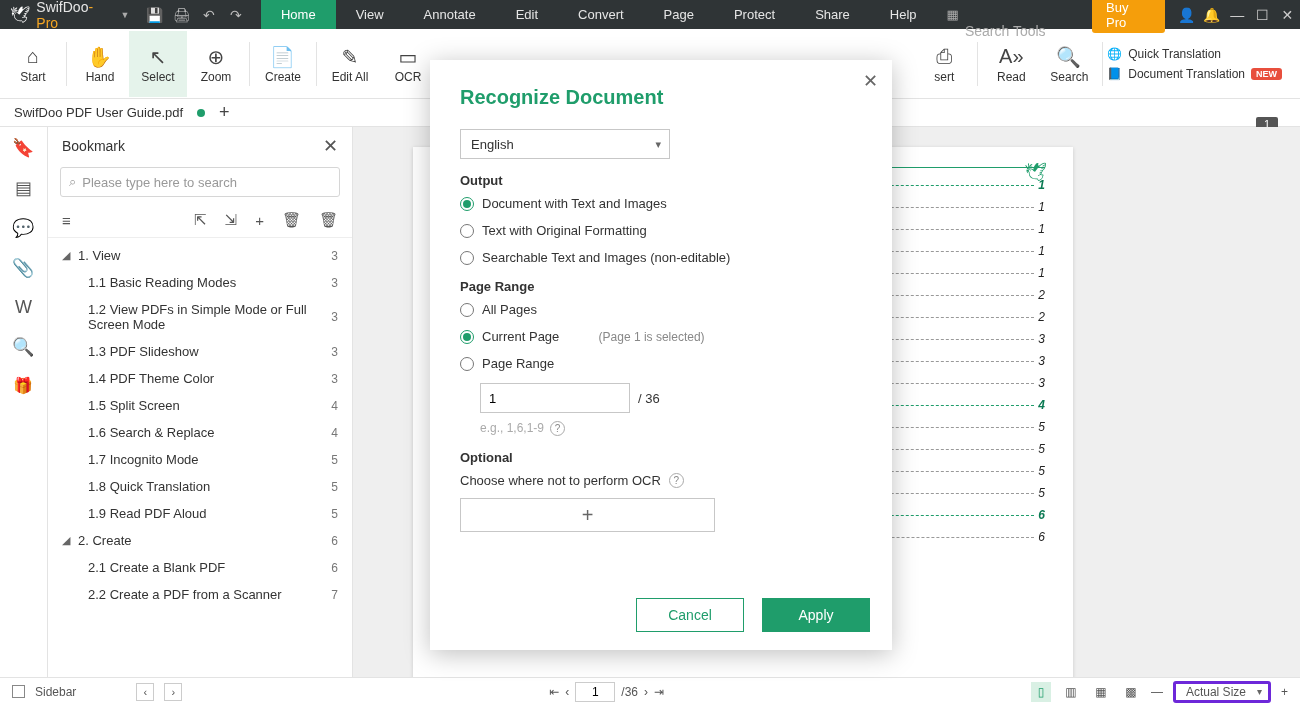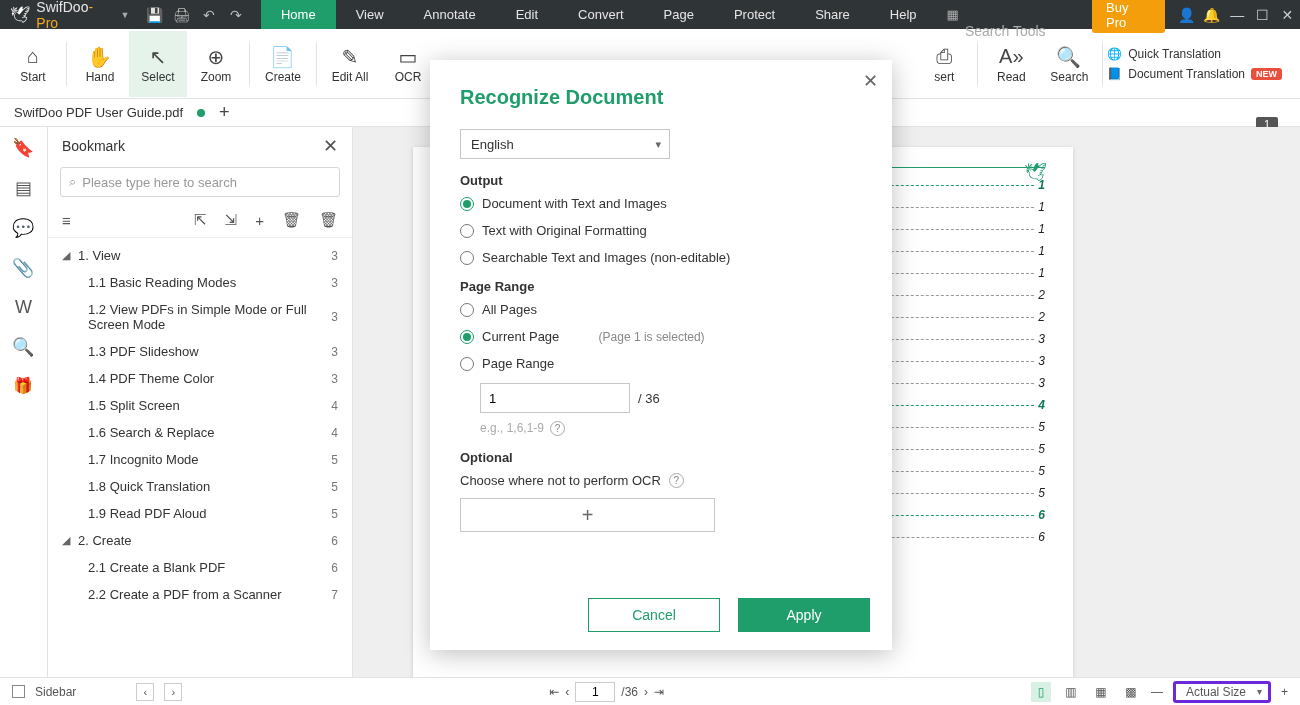--- a/index.html
+++ b/index.html
@@ -89,21 +89,21 @@
 .radio { width:14px; height:14px; border:1.5px solid #777; border-radius:50%; display:inline-block; position:relative; }
 .radio.on { border-color:#1f9d6b; }
 .radio.on::after { content:""; position:absolute; inset:2px; background:#1f9d6b; border-radius:50%; }
 .hint { color:#888; font-size:12px;margin-left:16px; }
 .range-wrap { display:flex; align-items:center; gap:8px; margin-left:20px; }
 .range-in { width:150px; height:30px; border:1px solid #c7c7c7; padding:0 8px; font-size:13px; }
 .example { margin-left:20px; color:#aaa; font-size:12px; margin-top:8px; display:flex; gap:6px; align-items:flex-start;}
 .qmark { width:15px; height:15px; border:1px solid #aaa; border-radius:50%; font-size:10px; display:inline-flex; align-items:center; justify-content:center; color:#888;}
 .addbox { border:1px solid #c7c7c7; height:34px; width:255px; display:flex; align-items:center; justify-content:center; font-size:20px; color:#666; margin-top:10px;}
 .dlg-btns { position:absolute; bottom:18px; right:22px; display:flex; gap:18px; }
-.btn { width:132px; height:34px; display:flex; align-items:center; justify-content:center; font-size:14px; cursor:pointer; }
+.btn { width:108px; height:34px; display:flex; align-items:center; justify-content:center; font-size:14px; cursor:pointer; }
 .btn.cancel { border:1px solid #1f9d6b; color:#1f9d6b; background:#fff; }
 .btn.apply { background:#1f9d6b; color:#fff; }
 </style>
 </head>
 <body>
 
 <div class="menubar">
   <div class="logo">
     <span class="logo-dove">🕊</span>
     <span class="logo-name"><span>SwifDoo</span><span class="pro">-Pro</span></span>

